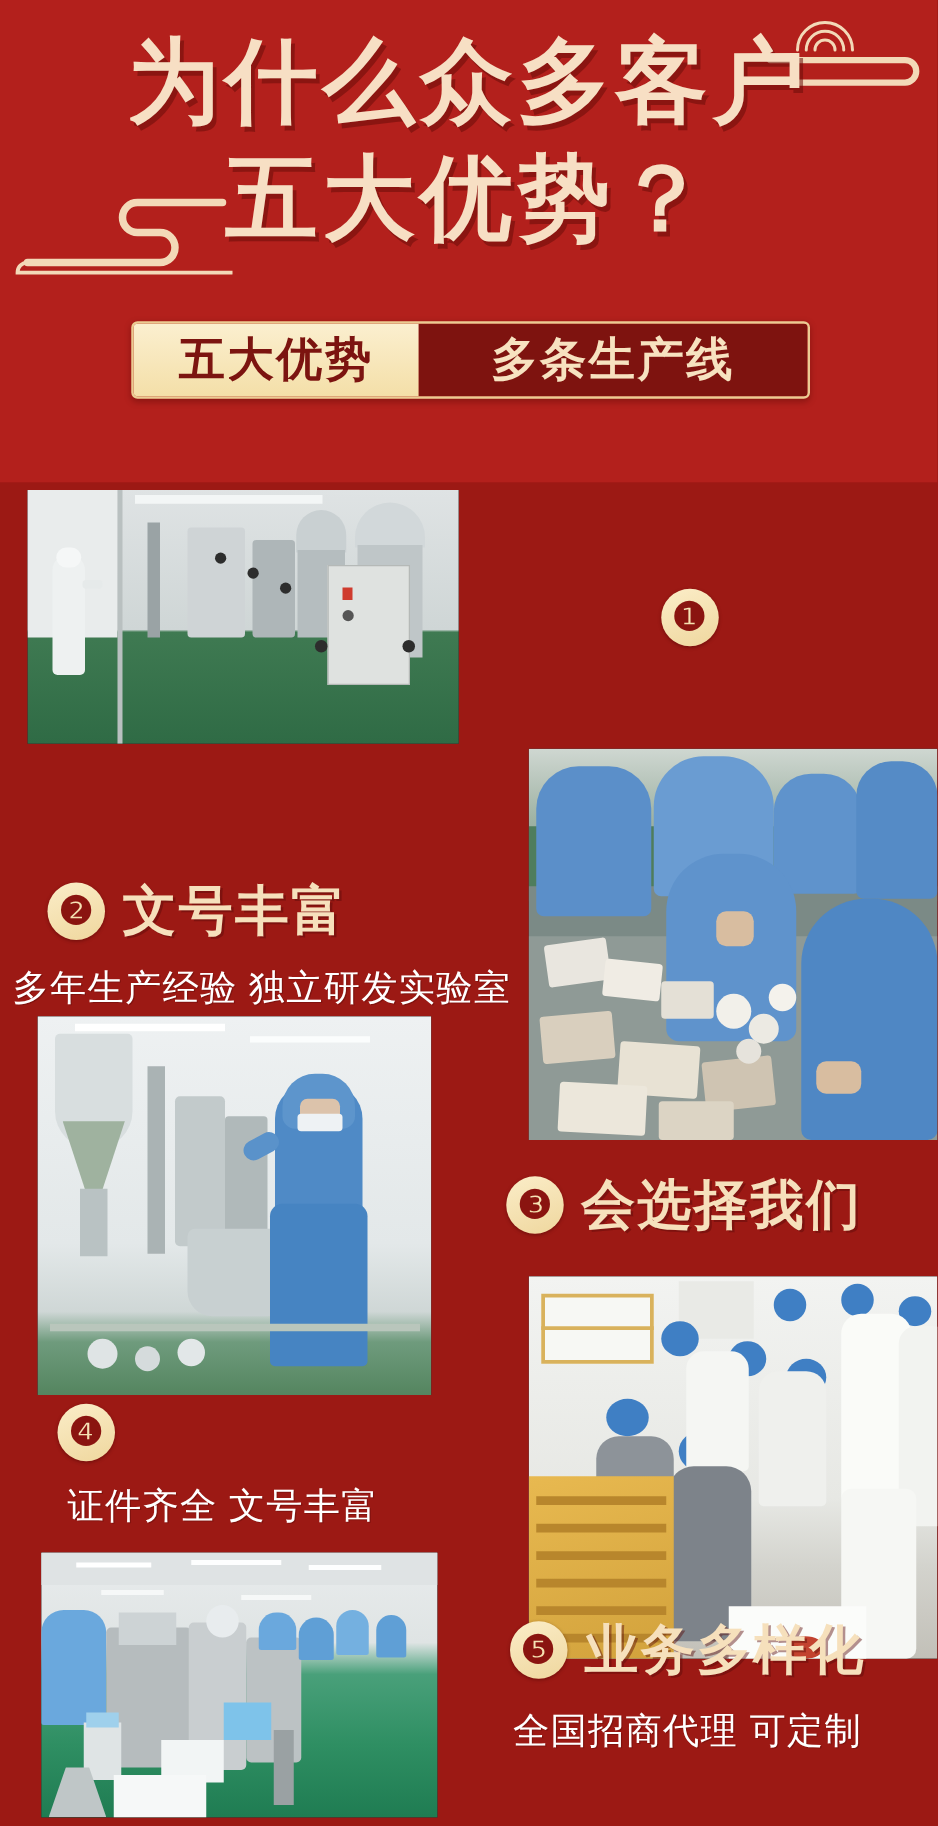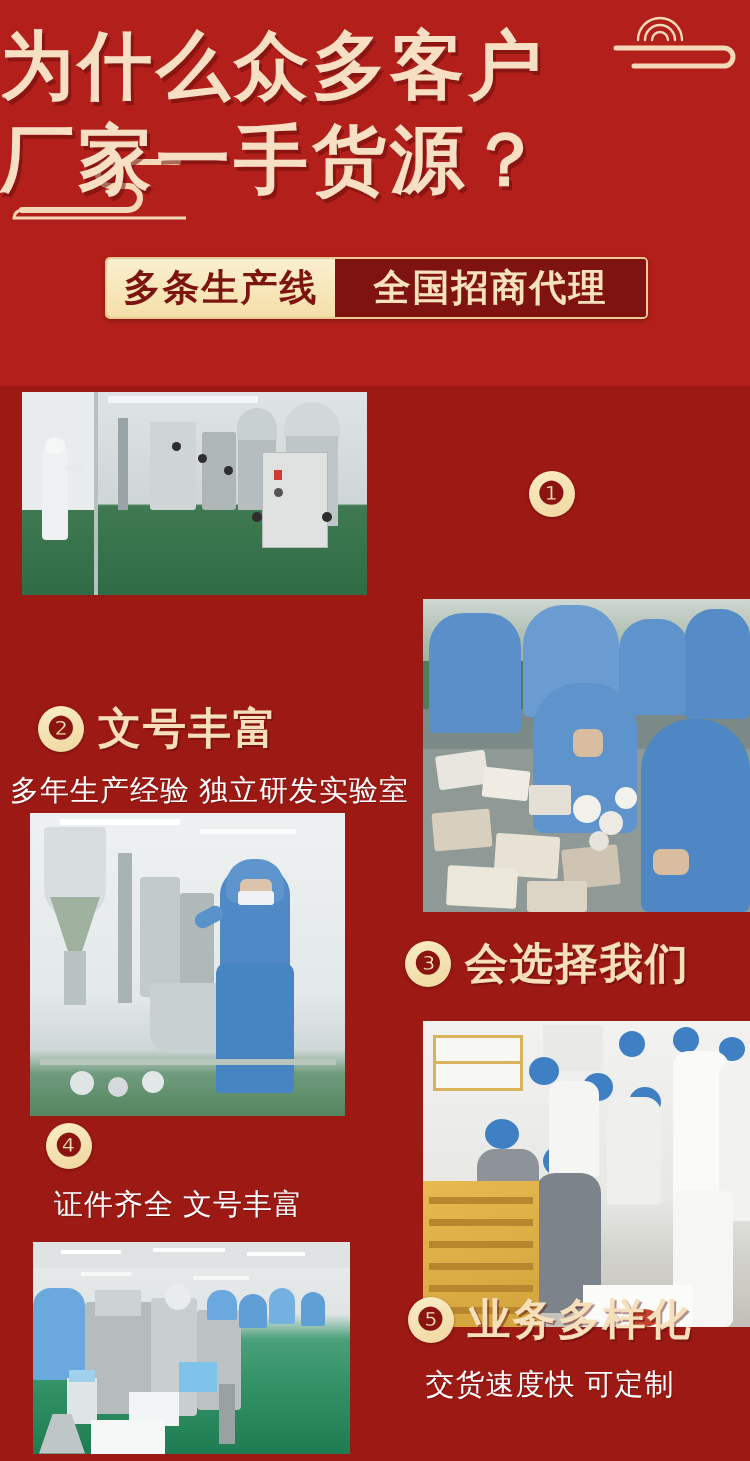--- a/index.html
+++ b/index.html
@@ -32,21 +32,21 @@
   
   .orn { position:absolute; }
 
   .orn-tr { top:2px; right:6px; }
   .orn-bl { top:148px; left:8px; }
 
   .title-block {
     position:absolute;
     top:22px; left:0;
     width:750px;
-    text-align:left;
+    text-align:center;
   }
 
   .title-line {
     color:#F7DFC4;
     font-size:74px;
     line-height:88px;
     font-weight:bold;
     letter-spacing:4px;
     text-shadow:3px 4px 0 rgba(105,12,10,0.55);
     font-family:"Liberation Serif","DejaVu Serif",serif;
@@ -191,26 +191,26 @@
 
     <div class="orn orn-bl">
       <svg width="178" height="80" viewBox="0 0 178 80">
         <path d="M170 14 H102 a12 12 0 0 0 0 24 H120 a12 12 0 0 1 0 24 H14" fill="none" stroke="#F3D9B8" stroke-width="6" stroke-linecap="round"></path>
         <path d="M14 62 a8 8 0 0 0 -8 8 H178" fill="none" stroke="#F3D9B8" stroke-width="3" stroke-linecap="round"></path>
       </svg>
     </div>
 
     <div class="title-block">
       <div class="title-line">为什么众多客户</div>
-      <div class="title-line second">厂家一手货源？</div>
+      <div class="title-line second">五大优势？</div>
     </div>
 
     <div class="badge-bar">
-      <div class="badge-left">多条生产线</div>
-      <div class="badge-right">全国招商代理</div>
+      <div class="badge-left">五大优势</div>
+      <div class="badge-right">多条生产线</div>
     </div>
   </div>
 
   <div class="rows">
 
     <div class="row img-left" style="top:0px; height:215px;">
       <div class="photo" style="width:345px; height:203px; margin-left:22px;">
         <div class="scene">
           <div class="sv" style="inset:0;background:linear-gradient(180deg,#dfe3e4 0%,#cfd6d6 55%,#3f7a52 56%,#2f6b45 100%);"></div>
           <div class="sv" style="left:0;top:0;width:72px;height:118px;background:#e9ecec;"></div>
@@ -382,18 +382,18 @@
           <div class="sv" style="left:58px;top:178px;width:74px;height:34px;background:#f6f8f8;"></div>
           <div class="sv" style="left:186px;top:142px;width:16px;height:60px;background:#9aa1a3;"></div>
           <div class="sv" style="left:6px;top:172px;width:46px;height:40px;background:#bfc6c7;clip-path:polygon(0 100%,30% 0,70% 0,100% 100%);"></div>
         </div>
       </div>
       <div class="textcol align-center">
         <div class="headline">
           <span class="num">❺</span>
           <span class="h-title">业务多样化</span>
         </div>
-        <div class="h-sub">交货速度快 可定制</div>
+        <div class="h-sub">全国招商代理 可定制</div>
       </div>
     </div>
 
   </div>
 </div>
 
 </body></html>

